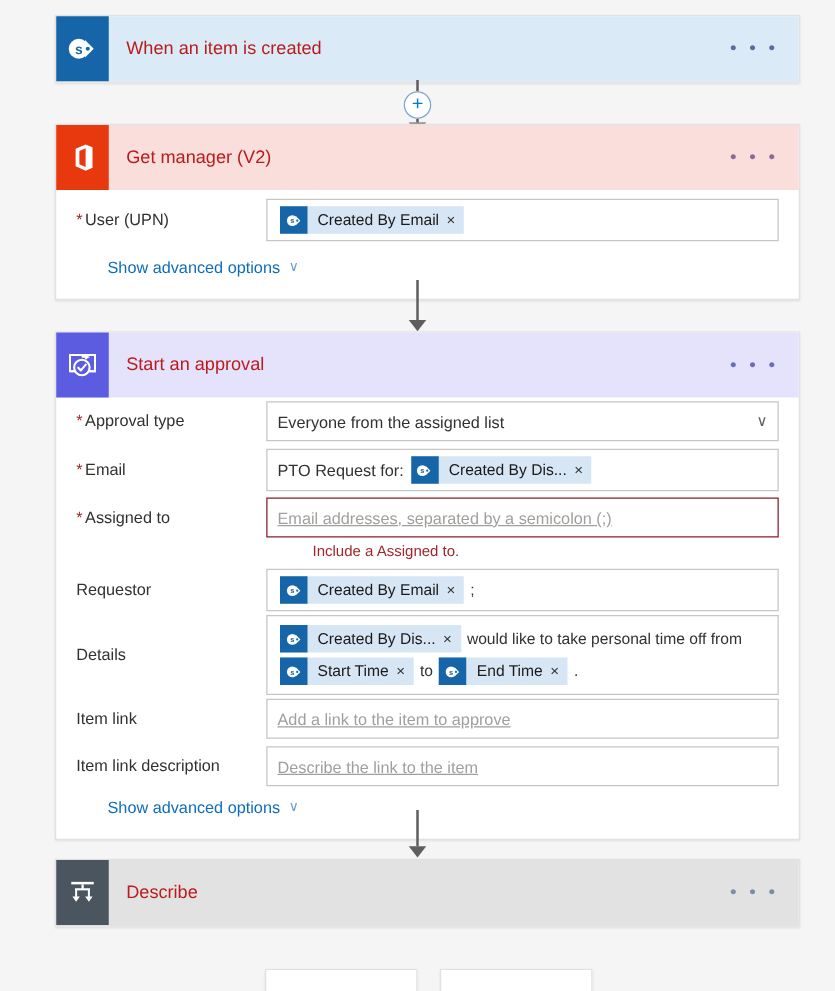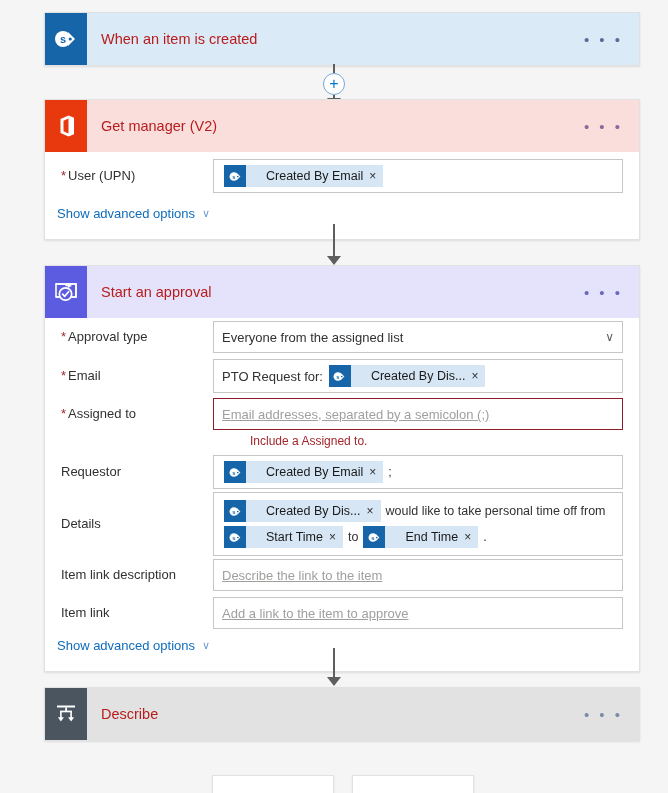--- a/index.html
+++ b/index.html
@@ -170,21 +170,21 @@
     white-space: nowrap;
   }
   .token-ico {
     width: 22px; height: 22px;
     background: #1565a8;
     display: flex;
     align-items: center;
     justify-content: center;
     flex: 0 0 22px;
   }
-  .token-txt { padding: 0 6px 0 20px; }
+  .token-txt { padding: 0 6px 0 8px; }
   .token-x {
     padding-right: 7px;
     color: #323130;
     font-size: 12px;
   }
   .inline-txt {
     font-size: 12.5px;
     color: #323130;
     margin: 0 3px;
     white-space: nowrap;
@@ -196,20 +196,21 @@
   }
 
   .adv-link {
     display: flex;
     align-items: center;
     padding: 6px 16px 14px 12px;
     font-size: 13px;
     color: #0f6cbd;
     cursor: pointer;
     width: max-content;
+    margin-left: 29px;
   }
   .adv-chev { margin-left: 7px; font-size: 11px; color: #6f9fd0; }
 
   
   .branch {
     position: absolute;
     top: 775px;
     width: 122px;
     height: 40px;
     background: #ffffff;
@@ -404,30 +405,30 @@
               </svg>
             </span>
             <span class="token-txt">End Time</span>
             <span class="token-x">×</span>
           </span>
           <span class="inline-txt">.</span>
         </div>
       </div>
 
       <div class="row" style="min-height:38px;">
+        <div class="row-label">Item link</div>
+        <div class="field">
+          <span class="placeholder">Add a link to the item to approve</span>
+        </div>
+      </div>
+
+      <div class="row" style="min-height:38px;">
         <div class="row-label">Item link description</div>
         <div class="field">
           <span class="placeholder">Describe the link to the item</span>
-        </div>
-      </div>
-
-      <div class="row" style="min-height:38px;">
-        <div class="row-label">Item link</div>
-        <div class="field">
-          <span class="placeholder">Add a link to the item to approve</span>
         </div>
       </div>
 
       <div class="adv-link">
         <span>Show advanced options</span>
         <span class="adv-chev">∨</span>
       </div>
     </div>
   </div>
 

